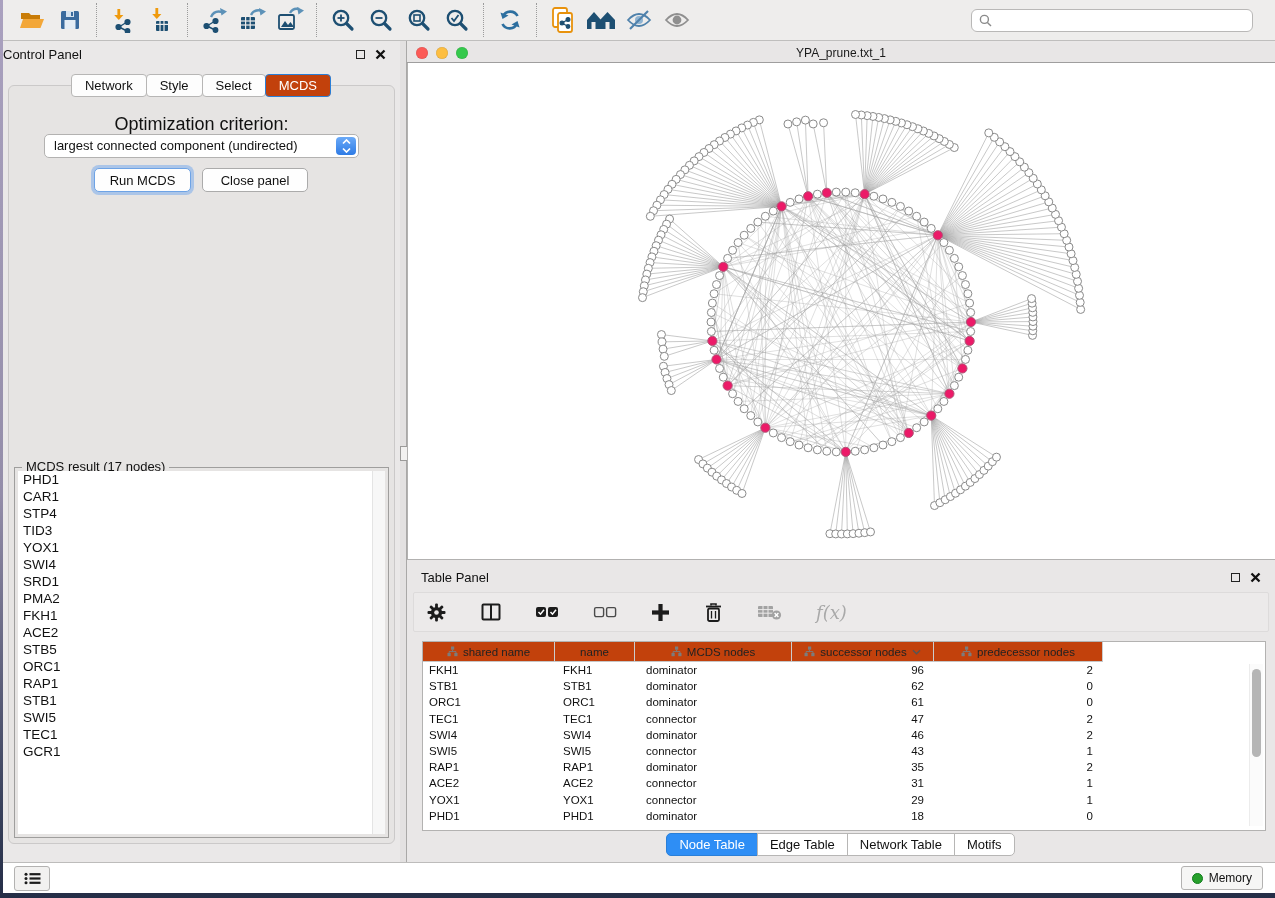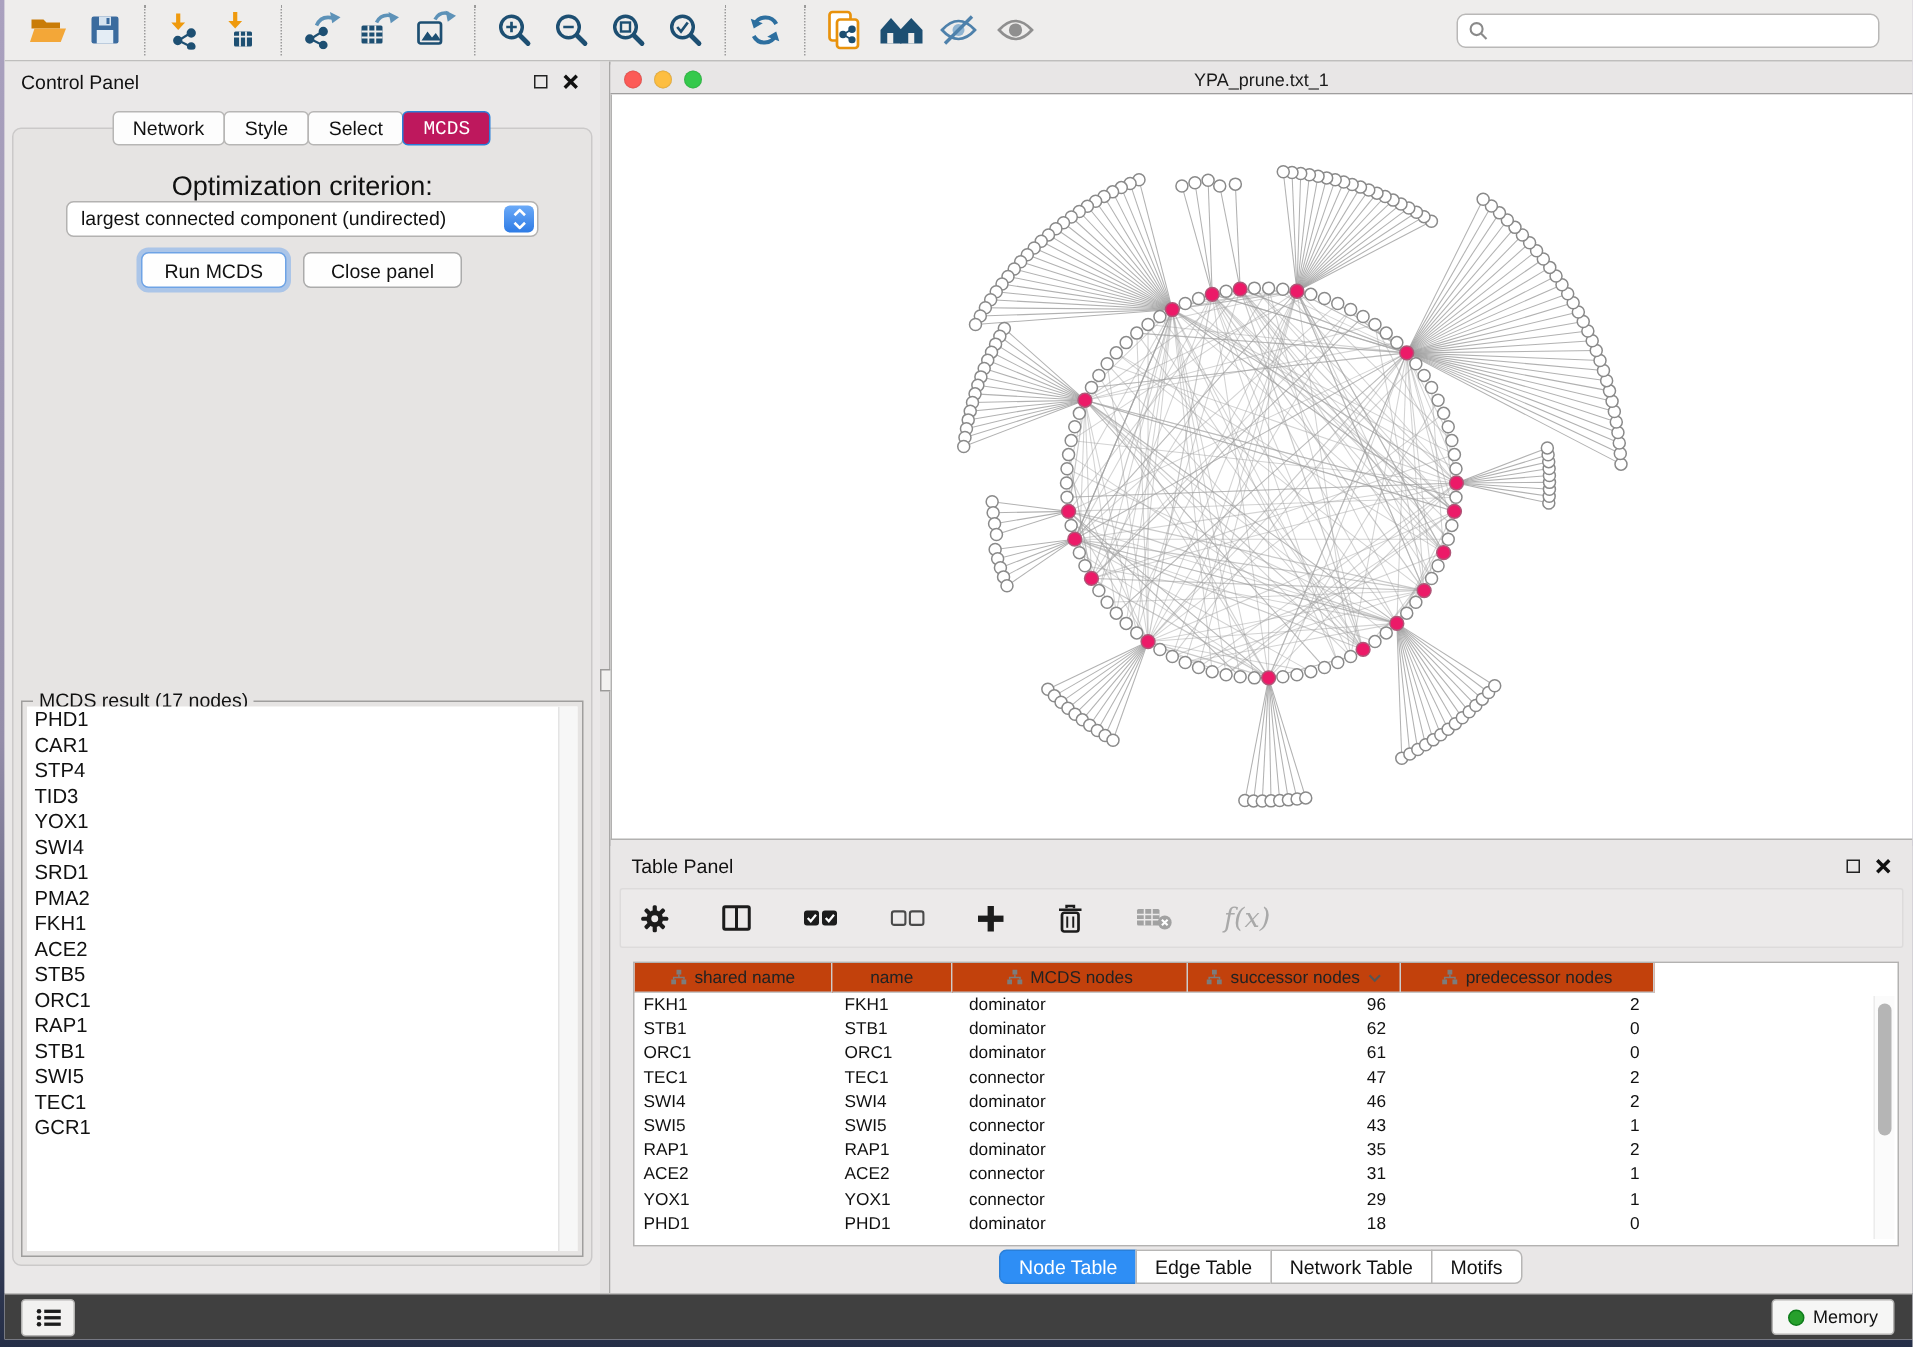--- a/index.html
+++ b/index.html
@@ -24,29 +24,29 @@
     margin-left:auto; margin-right:12px; width:282px; height:23px;
     background:#fff; border:1px solid #b9b8b7; border-radius:6px;
     display:flex; align-items:center; padding:0 7px;
   }
   .searchbox input { border:none; outline:none; flex:1; font-size:12px; font-family:"Liberation Sans",sans-serif; background:transparent; margin-left:6px; }
   
   .content { position:absolute; left:0; right:0; top:41px; height:821px; }
   
   .cpanel { position:absolute; left:0; top:0; width:397px; height:821px; background:#eae8e8; }
   .panel-head { position:absolute; left:0; right:0; top:0; height:26px; display:flex; align-items:center; }
-  .panel-title { font-size:13px; color:#111; padding-left:11px; }
+  .panel-title { font-size:13px; color:#111; }
   .panel-head .hicons { margin-left:auto; display:flex; align-items:center; gap:10px; padding-right:14px; }
   .float-ic { width:9px; height:9px; border:1.5px solid #222; }
   .ctabs { position:absolute; top:33px; left:0; right:0; display:flex; justify-content:center; z-index:2; }
   .ctab {
     font-size:13px; color:#111; background:#fdfdfd; border:1px solid #b7b6b5;
     padding:3px 13px 4px; margin-left:-1px; border-radius:4px; height:23px;
   }
-  .ctab.active { background:#be185d; border-color:#2a7fd8; color:#fff;font-family:Liberation Mono, monospace; }
+  .ctab.active { background:#c2410c; border-color:#2a7fd8; color:#fff; }
   .cbox {
     position:absolute; left:5px; right:5px; top:44px; bottom:18px;
     background:#e6e4e3; border:1px solid #cbc9c9; border-radius:6px;
   }
   .opt-label { position:absolute; top:73px; left:0; right:0; text-align:center; font-size:18px; color:#111; }
   .combo {
     position:absolute; left:41px; top:93px; width:315px; height:24px;
     background:#fff; border:1px solid #b3b2b1; border-radius:5px;
     font-size:13px; color:#111; line-height:22px; padding-left:9px;
   }
@@ -116,21 +116,21 @@
   .btab {
     font-size:13px; color:#111; background:#fff; border:1px solid #b7b6b5;
     padding:3px 12px 4px; margin-left:-1px; height:23px;
   }
   .btab:first-child { border-radius:5px 0 0 5px; }
   .btab:last-child { border-radius:0 5px 5px 0; }
   .btab.active { background:#2e8ef5; border-color:#2a7fd8; color:#fff; }
   
   .statusbar {
     position:absolute; left:0; right:0; bottom:0; height:31px;
-    background:#404040; border-top:1px solid #bdbcbb;
+    background:#ffffff; border-top:1px solid #bdbcbb;
   }
   .listbtn {
     position:absolute; left:11px; top:3px; width:36px; height:25px;
     background:#f2f1f0; border:1px solid #b3b2b1; border-radius:3px;
     display:flex; align-items:center; justify-content:center;
   }
   .membtn {
     position:absolute; right:12px; top:3px; height:24px; padding:0 10px;
     background:#f6f6f5; border:1px solid #b3b2b1; border-radius:3px;
     display:flex; align-items:center; gap:6px; font-size:12px; color:#111;

